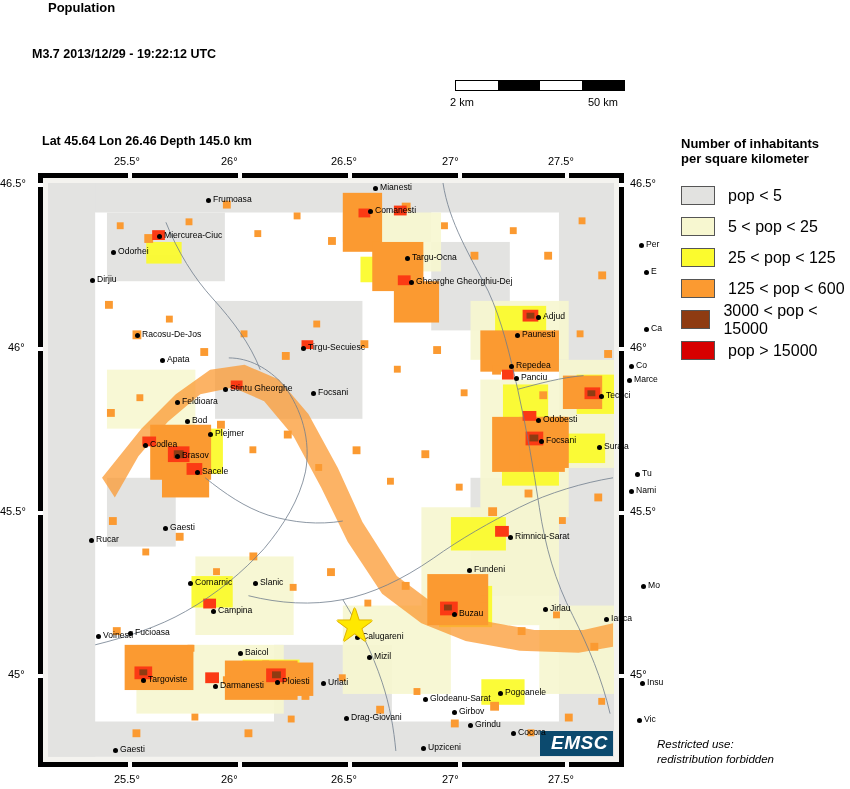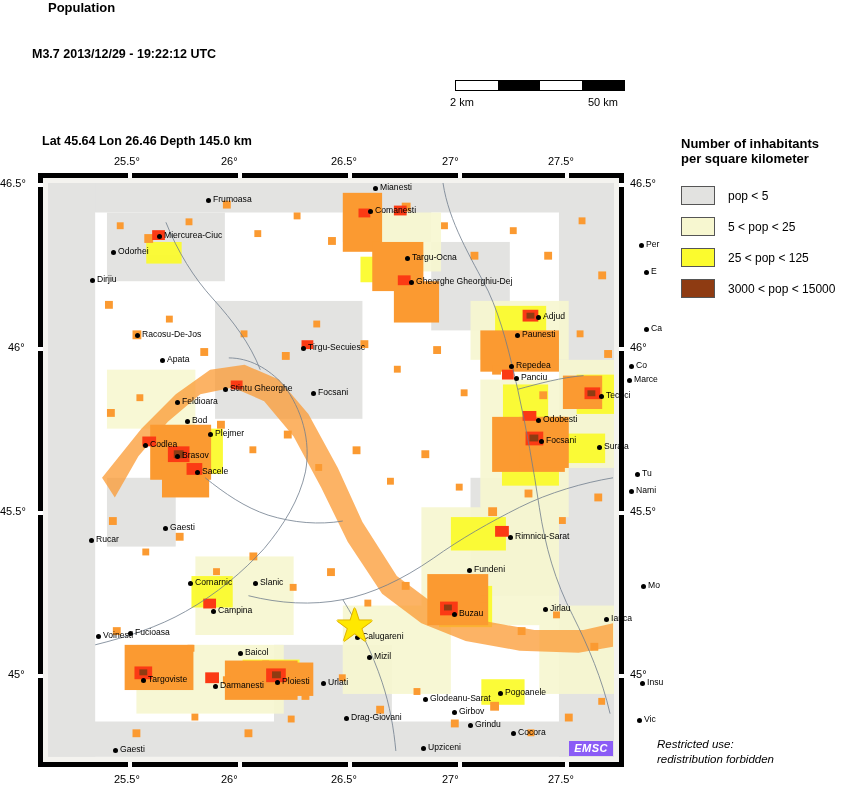--- a/index.html
+++ b/index.html
@@ -77,42 +77,42 @@
   .city .nm{
     position:absolute;
     font-size:8.6px;
     white-space:nowrap;
     color:#000;
   }
   .city.r .nm{left:7px;top:-4px;}
   
   #emsc{
     position:absolute;right:6px;bottom:6px;
-    background:#8b5cf6;color:#fff;
+    background:#0c4a6e;color:#fff;
     font-style:italic;font-weight:bold;
-    font-size:11px;
-    padding:1px 5px 2px 5px;
+    font-size:19px;
+    padding:1px 5px 2px 11px;
     letter-spacing:0.5px;
   }
   
   #legend{
     position:absolute;left:681px;top:136px;width:165px;
   }
   #legend .lg-title{
     font-size:13px;font-weight:bold;line-height:15px;
     margin-bottom:14px;
   }
   .lg-row{
     display:flex;align-items:center;height:31px;
   }
   .lg-swatch{
     width:34px;height:19px;border:1px solid #555;
     box-sizing:border-box;
   }
-  .lg-label{margin-left:13px;font-size:12px;}
+  .lg-label{margin-left:13px;font-size:16px;}
   
   #restricted{
     position:absolute;left:657px;bottom:22px;
     font-size:11.5px;font-style:italic;line-height:15px;
   }
 </style>
 </head>
 <body>
 
 <div id="title">Population</div>
@@ -647,22 +647,30 @@
       </div>
       <div class="lg-row">
         <div class="lg-swatch" style="background: rgb(247, 247, 208);"></div>
         <div class="lg-label">5 &lt; pop &lt; 25</div>
       </div>
       <div class="lg-row">
         <div class="lg-swatch" style="background: rgb(251, 251, 46);"></div>
         <div class="lg-label">25 &lt; pop &lt; 125</div>
       </div>
       <div class="lg-row">
+        <div class="lg-swatch" style="background: rgb(251, 154, 49);"></div>
+        <div class="lg-label">125 &lt; pop &lt; 600</div>
+      </div>
+      <div class="lg-row">
         <div class="lg-swatch" style="background: rgb(142, 59, 18);"></div>
         <div class="lg-label">3000 &lt; pop &lt; 15000</div>
+      </div>
+      <div class="lg-row">
+        <div class="lg-swatch" style="background: rgb(215, 0, 0);"></div>
+        <div class="lg-label">pop &gt; 15000</div>
       </div>
     </div>
 </div>
 
 <div id="restricted">
   <div>Restricted use:</div>
   <div>redistribution forbidden</div>
 </div>
 
 </body></html>

